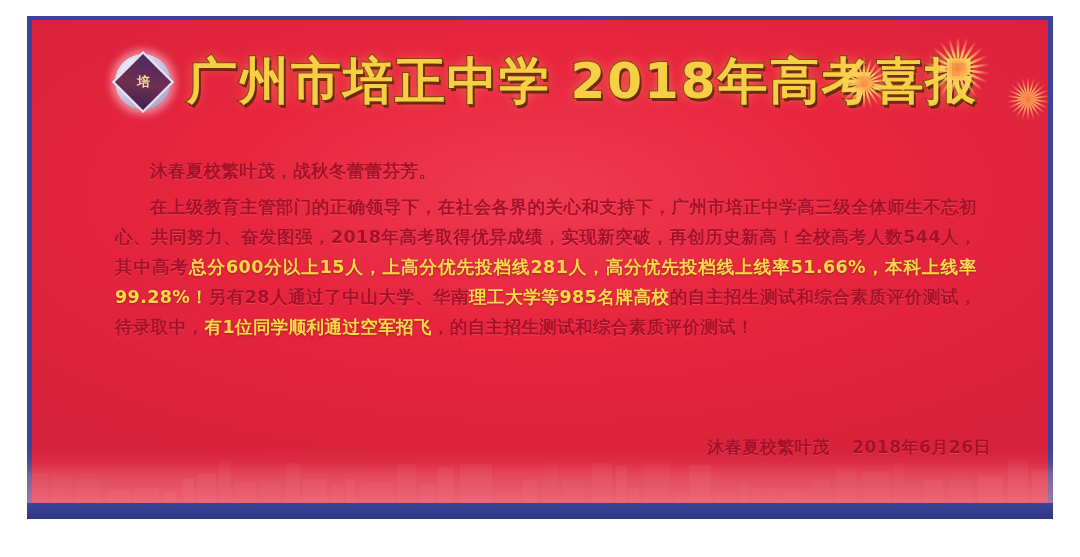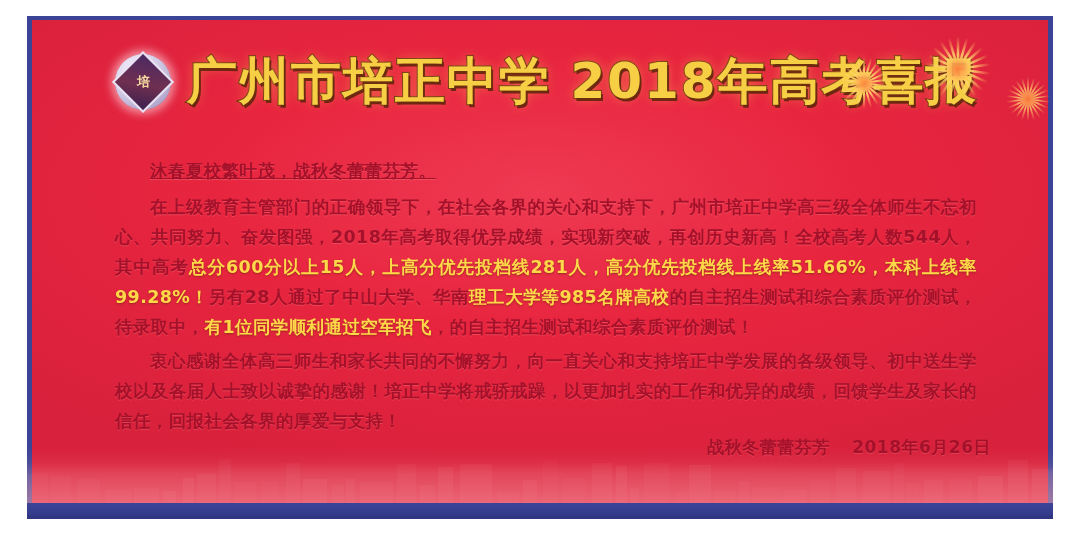--- a/index.html
+++ b/index.html
@@ -84,21 +84,21 @@
 
   
   .body-text{
     position:absolute;left:88px;top:140px;width:862px;
     font-size:17.5px;line-height:30px;font-weight:bold;
     color:#a4112a;
     text-shadow:0 1px 0 rgba(255,120,130,.35);
     letter-spacing:.4px;text-align:justify;
   }
   .body-text p{margin:0 0 4px 0;text-indent:2em;}
-  .body-text p.lead{margin-bottom:6px;text-decoration:underline;}
+  .body-text p.lead{margin-bottom:6px;}
   .hl{color:#ffd84a;text-shadow:0 1px 2px rgba(120,40,10,.65);}
 
   
   .sign{
     position:absolute;right:62px;top:420px;
     font-size:17px;font-weight:bold;color:#a4112a;letter-spacing:.5px;
     text-shadow:0 1px 0 rgba(255,120,130,.3);
   }
   .sign .date{margin-left:16px;}
 </style>
@@ -238,22 +238,21 @@
           <i style="transform: rotate(294.545deg);"></i>
           <i style="transform: rotate(310.909deg);"></i>
           <i style="transform: rotate(327.273deg);"></i>
           <i style="transform: rotate(343.636deg);"></i>
         </div>
     </div>
 
     <div class="body-text">
       <p class="lead">沐春夏校繁叶茂，战秋冬蕾蕾芬芳。</p>
       <p><span>在上级教育主管部门的正确领导下，在社会各界的关心和支持下，广州市培正中学高三级全体师生不忘初心、共同努力、奋发图强，2018年高考取得优异成绩，实现新突破，再创历史新高！全校高考人数544人，其中高考</span><span class="hl">总分600分以上15人，上高分优先投档线281人，高分优先投档线上线率51.66%，本科上线率99.28%！</span><span>另有28人通过了中山大学、华南</span><span class="hl">理工大学等985名牌高校</span><span>的自主招生测试和综合素质评价测试，待录取中，</span><span class="hl">有1位同学顺利通过空军招飞</span><span>，的自主招生测试和综合素质评价测试！</span></p>
-      <p>衷心感谢全体高三师生和家长共同的不懈努力，向一直关心和支持培正中学发展的各级领导、初中送生学校以及各届人士致以诚挚的感谢！培正中学将戒骄戒躁，以更加扎实的工作和优异的成绩，回馈学生及家长的信任，回报社会各界的厚爱与支持！</p>
     </div>
 
     <div class="sign">
-      <span>战秋冬蕾蕾芬芳</span>
+      <span>沐春夏校繁叶茂</span>
       <span class="date">2018年6月26日</span>
     </div>
 
   </div>
 </div>
 
 </body></html>

